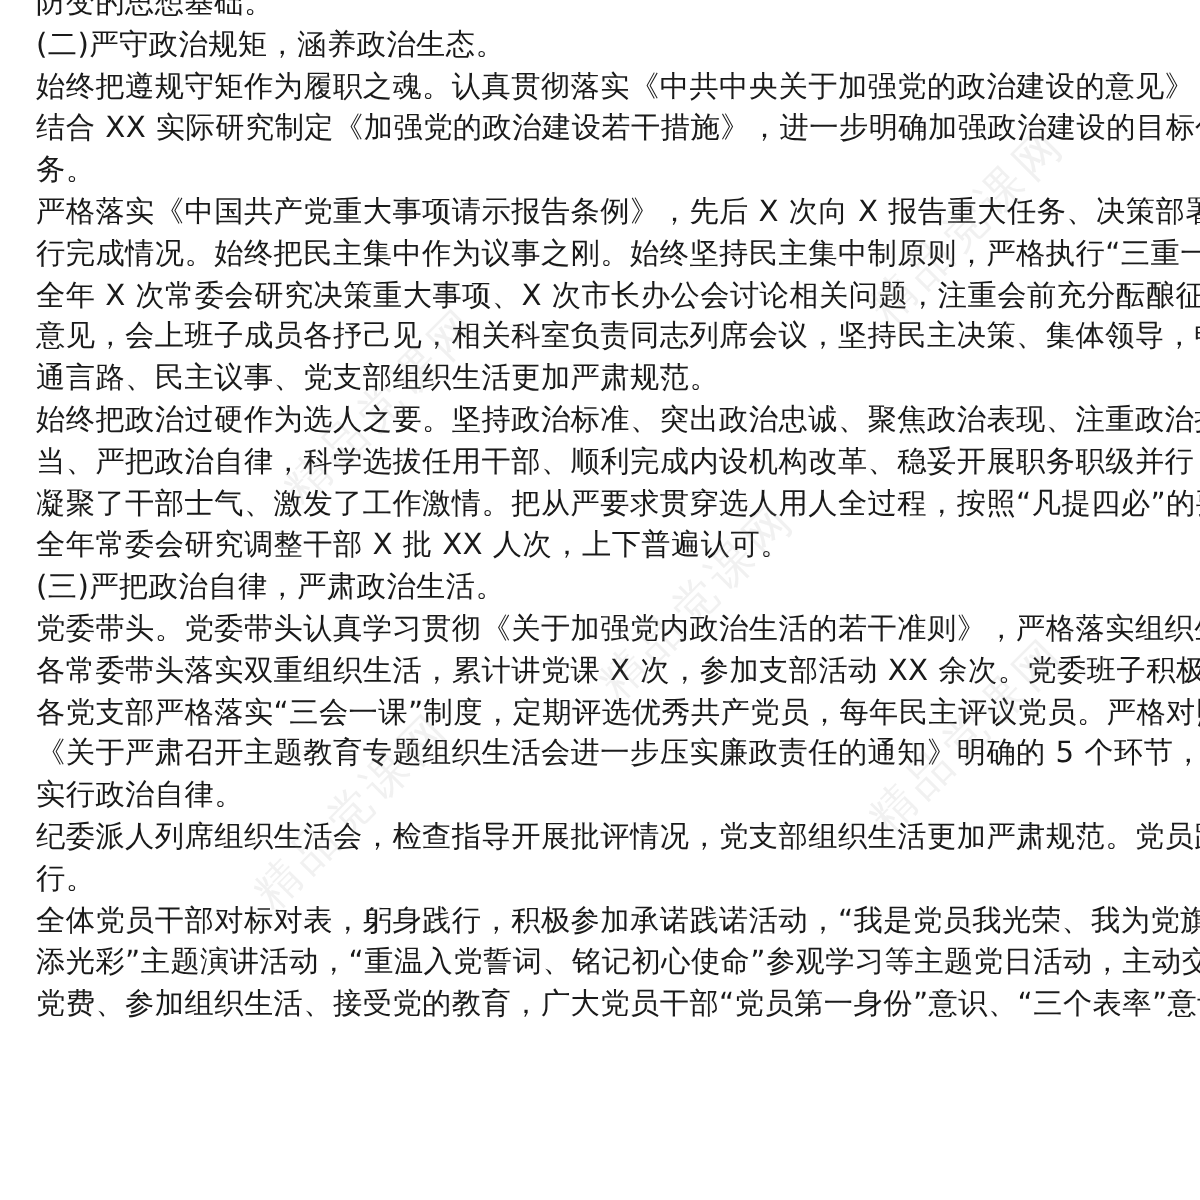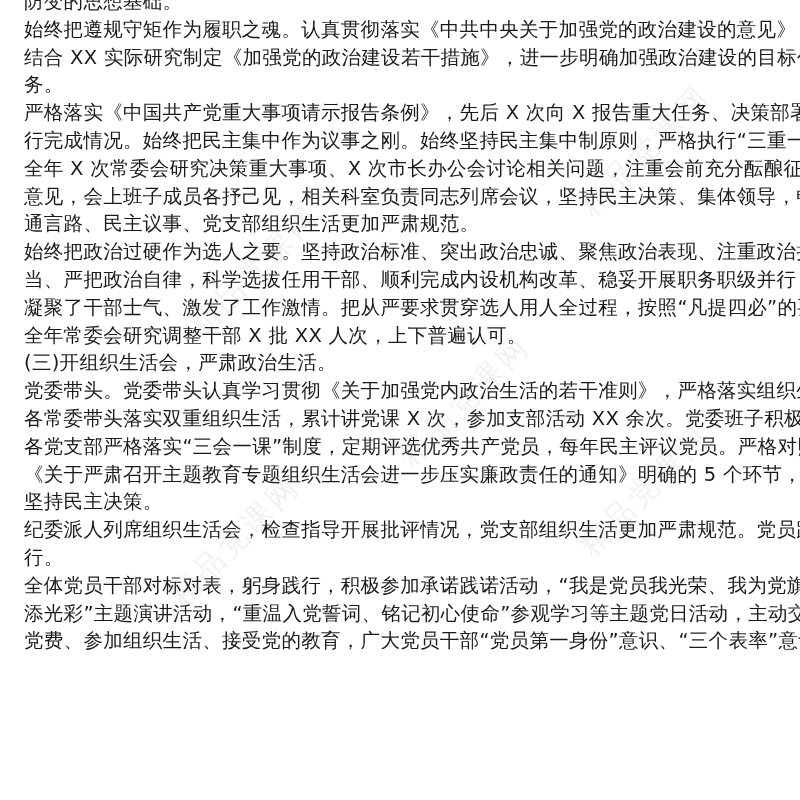--- a/index.html
+++ b/index.html
@@ -50,38 +50,39 @@
       white-space: nowrap;
       letter-spacing: 4px;
     }
   </style>
 </head>
 <body>
 
 <div class="page">
   <div class="doc">
     <div class="line">防变的思想基础。</div>
+    <div class="line">(二)严守政治规矩，涵养政治生态。</div>
     <div class="line">始终把遵规守矩作为履职之魂。认真贯彻落实《中共中央关于加强党的政治建设的意见》，</div>
     <div class="line">结合 XX 实际研究制定《加强党的政治建设若干措施》，进一步明确加强政治建设的目标任</div>
     <div class="line">务。</div>
     <div class="line">严格落实《中国共产党重大事项请示报告条例》，先后 X 次向 X 报告重大任务、决策部署执</div>
     <div class="line">行完成情况。始终把民主集中作为议事之刚。始终坚持民主集中制原则，严格执行“三重一</div>
     <div class="line">全年 X 次常委会研究决策重大事项、X 次市长办公会讨论相关问题，注重会前充分酝酿征求</div>
     <div class="line">意见，会上班子成员各抒己见，相关科室负责同志列席会议，坚持民主决策、集体领导，畅</div>
     <div class="line">通言路、民主议事、党支部组织生活更加严肃规范。</div>
     <div class="line">始终把政治过硬作为选人之要。坚持政治标准、突出政治忠诚、聚焦政治表现、注重政治担</div>
     <div class="line">当、严把政治自律，科学选拔任用干部、顺利完成内设机构改革、稳妥开展职务职级并行，</div>
     <div class="line">凝聚了干部士气、激发了工作激情。把从严要求贯穿选人用人全过程，按照“凡提四必”的要</div>
     <div class="line">全年常委会研究调整干部 X 批 XX 人次，上下普遍认可。</div>
-    <div class="line">(三)开组织生活会，严肃政治生活。</div>
+    <div class="line">(三)严把政治自律，严肃政治生活。</div>
     <div class="line">党委带头。党委带头认真学习贯彻《关于加强党内政治生活的若干准则》，严格落实组织生</div>
     <div class="line">各常委带头落实双重组织生活，累计讲党课 X 次，参加支部活动 XX 余次。党委班子积极引</div>
     <div class="line">各党支部严格落实“三会一课”制度，定期评选优秀共产党员，每年民主评议党员。严格对照</div>
     <div class="line">《关于严肃召开主题教育专题组织生活会进一步压实廉政责任的通知》明确的 5 个环节，召</div>
-    <div class="line">坚持民主决策。</div>
+    <div class="line">实行政治自律。</div>
     <div class="line">纪委派人列席组织生活会，检查指导开展批评情况，党支部组织生活更加严肃规范。党员践</div>
     <div class="line">行。</div>
     <div class="line">全体党员干部对标对表，躬身践行，积极参加承诺践诺活动，“我是党员我光荣、我为党旗</div>
     <div class="line">添光彩”主题演讲活动，“重温入党誓词、铭记初心使命”参观学习等主题党日活动，主动交纳</div>
     <div class="line">党费、参加组织生活、接受党的教育，广大党员干部“党员第一身份”意识、“三个表率”意识</div>
   </div>
 
   <div class="watermark-layer">
     <div class="wm" style="left:560px; top:130px;">精品党课网</div>
     <div class="wm" style="left:170px; top:250px;">精品党课网</div>

